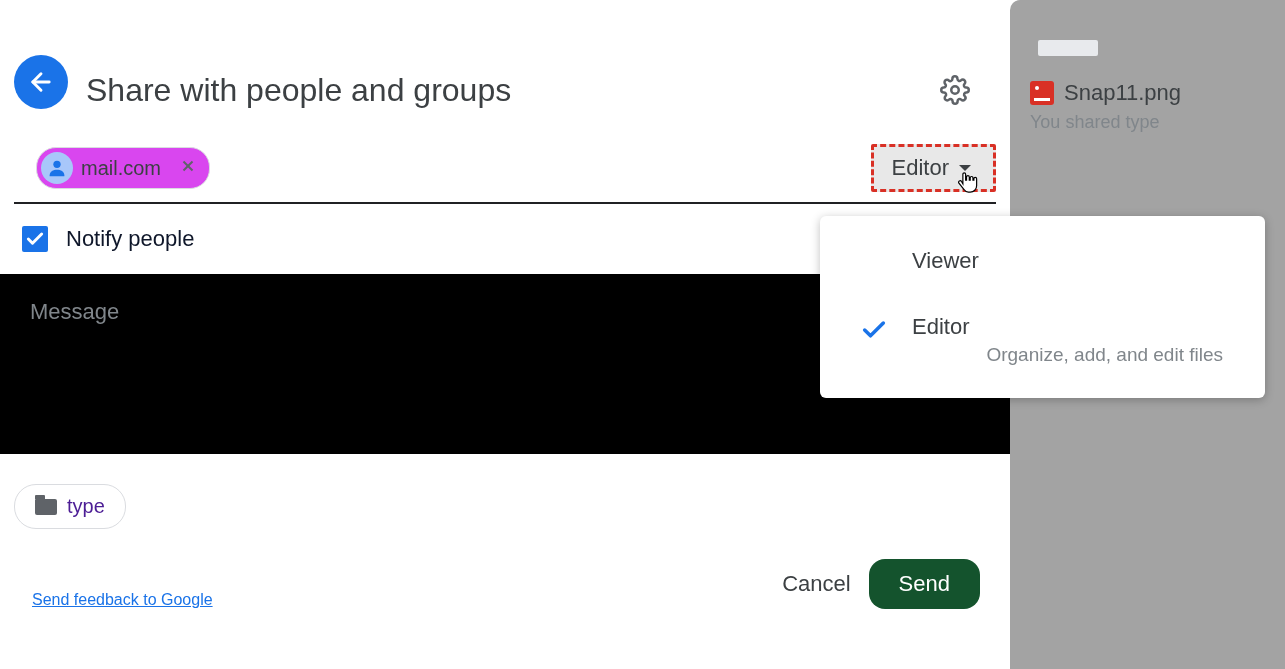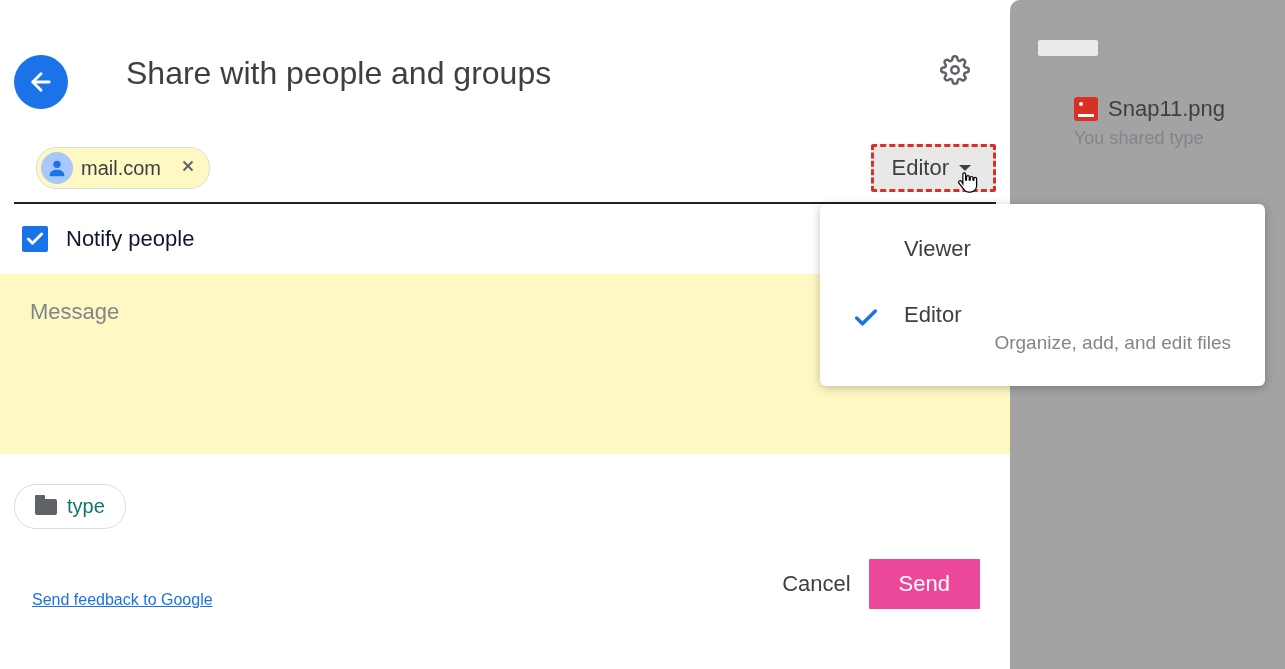--- a/index.html
+++ b/index.html
@@ -27,24 +27,23 @@
     }
     .right-panel {
       flex: 1;
       background: #a3a3a3;
       padding: 20px 0 0 0;
       position: relative;
       border-radius: 10px 0 0 0;
     }
     .file-card-visible {
       position: absolute;
-      top: 96px;
+      top: 80px;
       left: 20px;
       right: 0;
-      margin-left: 44px;
     }
     .file-name {
       font-size: 22px;
       color: #3c4043;
       font-weight: 500;
     }
     .file-status {
       font-size: 18px;
       color: #80868b;
       margin-top: 6px;
@@ -73,23 +72,22 @@
       position: absolute;
       top: 5px;
       left: 5px;
       width: 4px;
       height: 4px;
       background: #fff;
       border-radius: 50%;
     }
     .header {
       display: flex;
-      align-items: flex-start;
+      align-items: flex-end;
       padding: 55px 40px 25px 14px;
-      gap: 40px;
     }
     .back-button {
       width: 54px;
       height: 54px;
       border-radius: 50%;
       background: #1a73e8;
       display: flex;
       align-items: center;
       justify-content: center;
       cursor: pointer;
@@ -111,21 +109,21 @@
       padding: 10px 0;
       margin: 0 14px;
       border-bottom: 2px solid #202124;
     }
     .chip {
       display: inline-flex;
       align-items: center;
       border: 1px solid #dadce0;
       border-radius: 20px;
       padding: 4px 8px 4px 4px;
-      background: #fef9c3;
+      background: #d946ef;
       gap: 8px;
     }
     .chip-avatar {
       width: 32px;
       height: 32px;
       border-radius: 50%;
       background: #a8c7fa;
       display: flex;
       align-items: center;
       justify-content: center;
@@ -191,38 +189,38 @@
       align-items: center;
       justify-content: center;
       cursor: pointer;
       border-radius: 2px;
     }
     .notify-label {
       font-size: 22px;
       color: #0f172a;
     }
     .message-area {
-      background: #fef9c3;
+      background: #000000;
       padding: 25px 30px;
       min-height: 180px;
       font-size: 22px;
       color: #80868b;
     }
     .attachment-row {
       padding: 30px 14px 0;
     }
     .attachment-chip {
       display: inline-flex;
       align-items: center;
       border: 1px solid #dadce0;
       border-radius: 22px;
       padding: 10px 20px;
       gap: 10px;
       font-size: 20px;
-      color: #0f766e;
+      color: #4c1d95;
     }
     .folder-icon {
       width: 22px;
       height: 16px;
       background: #5f6368;
       border-radius: 1px 2px 2px 2px;
       position: relative;
     }
     .folder-icon::before {
       content: "";
@@ -250,37 +248,37 @@
       display: flex;
       align-items: center;
     }
     .cancel-button {
       font-size: 22px;
       color: #3c4043;
       cursor: pointer;
       padding: 12px 18px;
     }
     .send-button {
-      background: #ec4899;
+      background: #14532d;
       color: #fff;
       font-size: 22px;
       padding: 12px 30px;
-      border-radius: 1px;
+      border-radius: 16px;
       cursor: pointer;
       font-weight: 500;
     }
     .dropdown-menu {
       position: absolute;
-      top: 204px;
+      top: 216px;
       left: 820px;
       width: 445px;
       background: #fff;
       box-shadow: 0 2px 10px rgba(0,0,0,0.25);
       border-radius: 6px;
-      padding: 12px 4px;
+      padding: 12px 12px;
       z-index: 100;
     }
     .dropdown-item {
       padding: 20px 30px 20px 80px;
       cursor: pointer;
       position: relative;
     }
     .dropdown-item-label {
       font-size: 22px;
       color: #3c4043;

